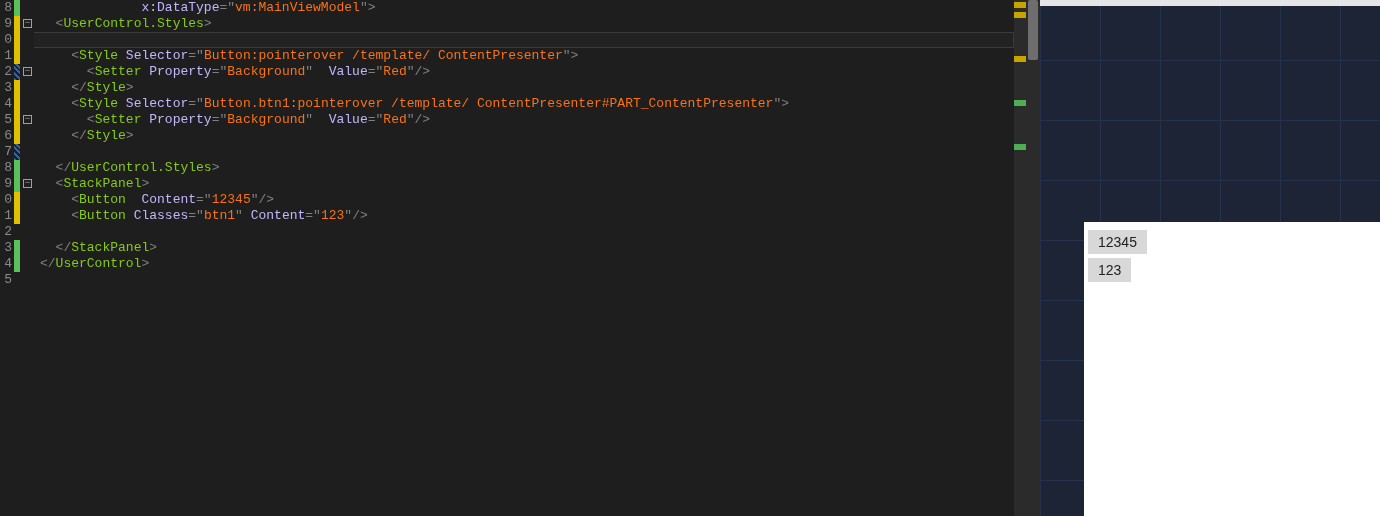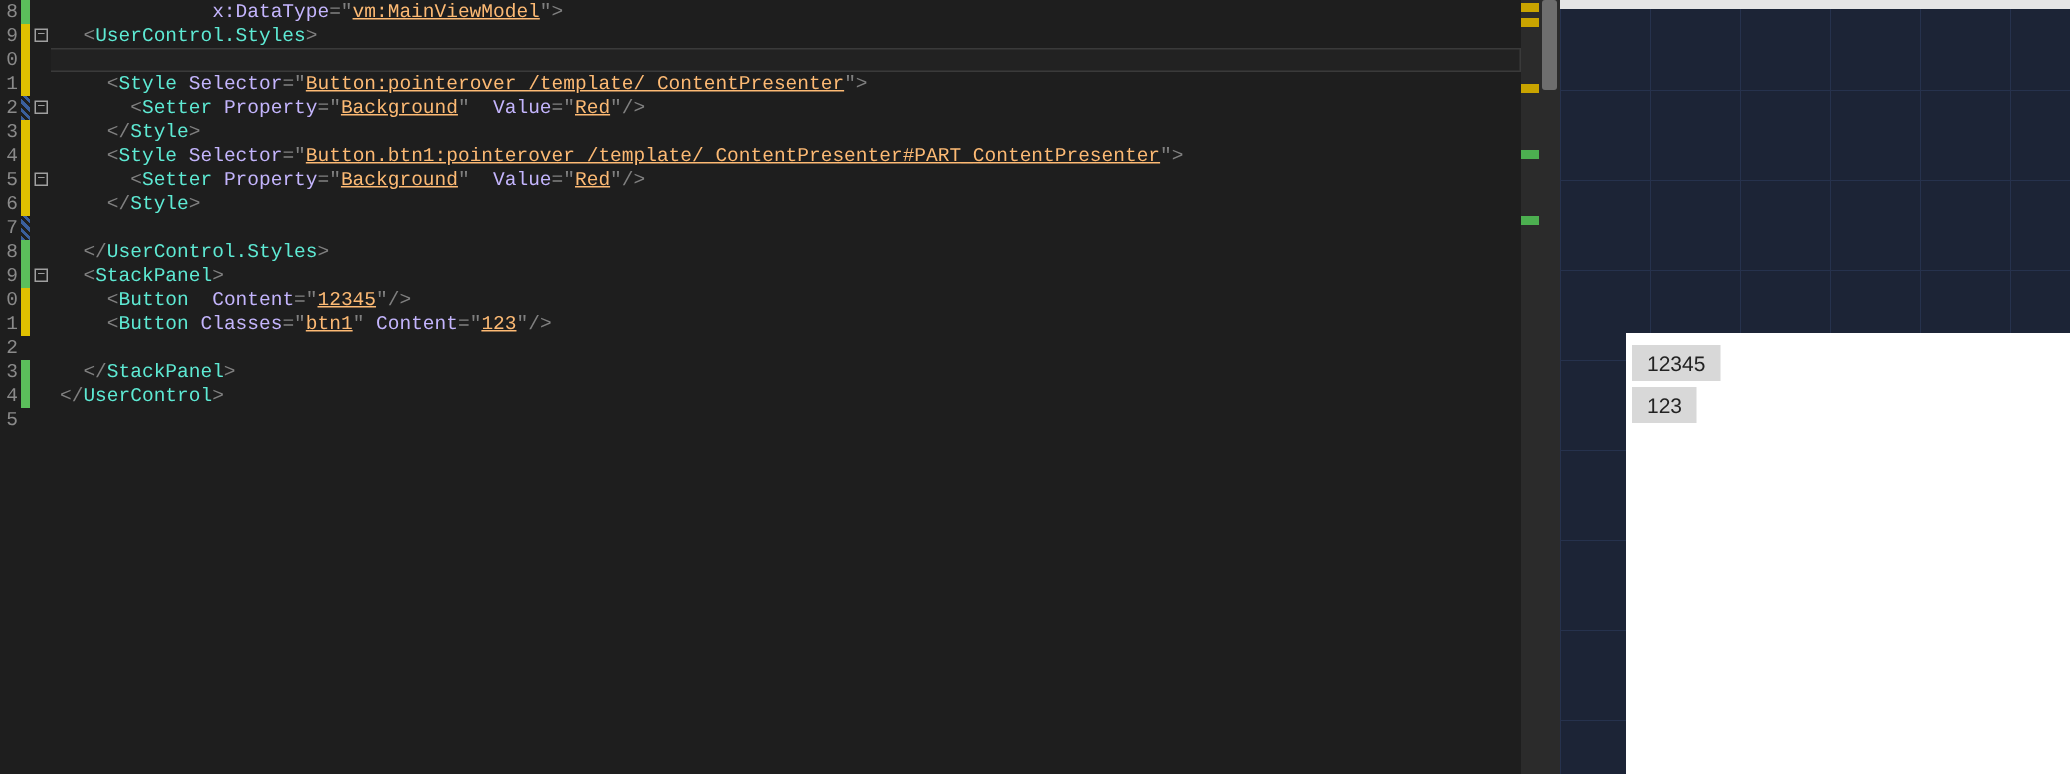--- a/index.html
+++ b/index.html
@@ -74,23 +74,23 @@
   .line { height: 16px; }
   .hl-line {
     position: absolute;
     left: -30px; right: 0;
     height: 16px;
     border: 1px solid #3a3a3a;
     background: rgba(255,255,255,0.02);
     pointer-events: none;
   }
   .t-punct { color: #808080; }
-  .t-tag   { color: #5eead4; }
+  .t-tag   { color: #84cc16; }
   .t-attr  { color: #c4b5fd; }
-  .t-val   { color: #fdba74; text-decoration: underline; }
+  .t-val   { color: #f97316; }
   .minimap {
     width: 12px;
     background: #2b2b2b;
     flex-shrink: 0;
     position: relative;
   }
   .mini-bar {
     position: absolute;
     left: 0; width: 12px;
     height: 6px;

